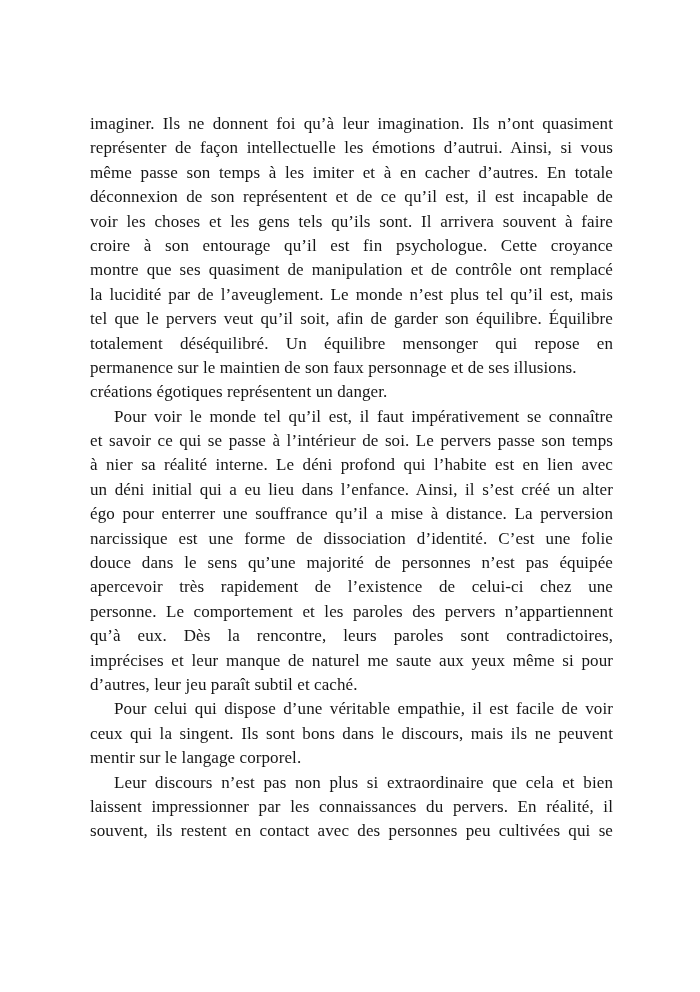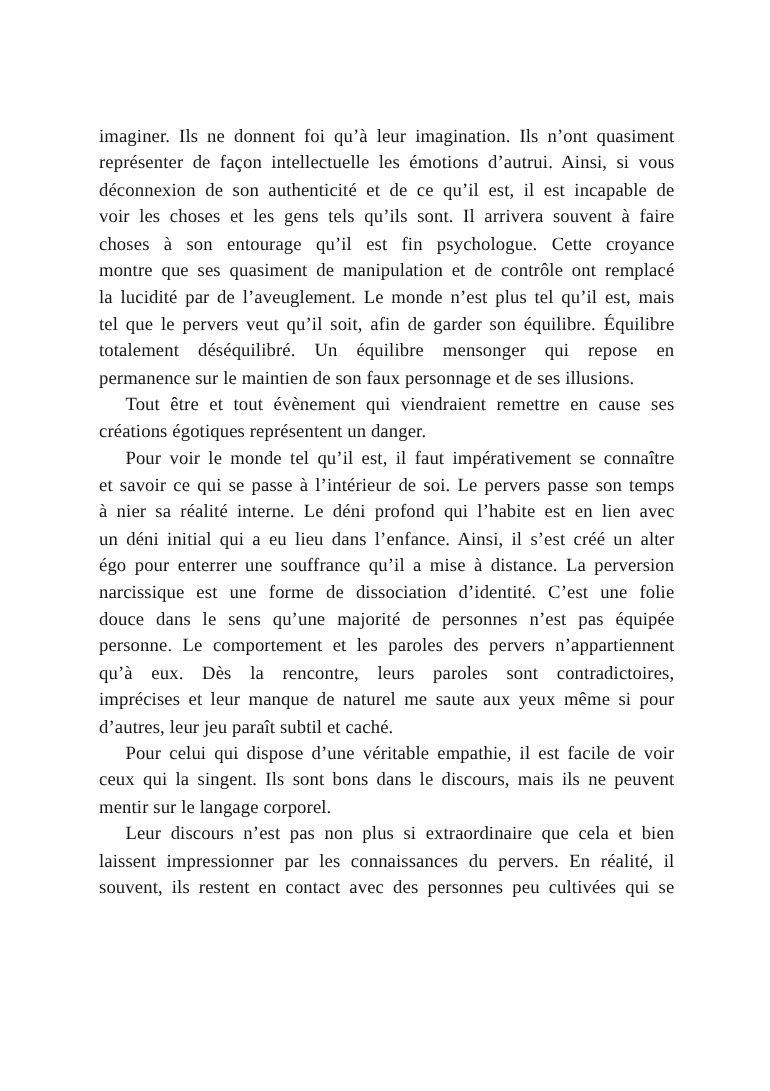--- a/index.html
+++ b/index.html
@@ -46,37 +46,38 @@
     text-indent: 24px;
   }
 </style>
 </head>
 <body>
 
 <div class="page">
   <div class="text-block" style="color: rgb(22, 22, 22);">
       <div class="line justify">imaginer. Ils ne donnent foi qu’à leur imagination. Ils n’ont quasiment</div>
       <div class="line justify">représenter de façon intellectuelle les émotions d’autrui. Ainsi, si vous</div>
-      <div class="line justify">déconnexion de son authenticité et de ce qu’il est, il est incapable de</div>
+      <div class="line justify">même passe son temps à les imiter et à en cacher d’autres. En totale</div>
+      <div class="line justify">déconnexion de son représentent et de ce qu’il est, il est incapable de</div>
       <div class="line justify">voir les choses et les gens tels qu’ils sont. Il arrivera souvent à faire</div>
-      <div class="line justify">choses à son entourage qu’il est fin psychologue. Cette croyance</div>
+      <div class="line justify">croire à son entourage qu’il est fin psychologue. Cette croyance</div>
       <div class="line justify">montre que ses quasiment de manipulation et de contrôle ont remplacé</div>
       <div class="line justify">la lucidité par de l’aveuglement. Le monde n’est plus tel qu’il est, mais</div>
       <div class="line justify">tel que le pervers veut qu’il soit, afin de garder son équilibre. Équilibre</div>
       <div class="line justify">totalement déséquilibré. Un équilibre mensonger qui repose en</div>
       <div class="line left">permanence sur le maintien de son faux personnage et de ses illusions.</div>
-      <div class="line justify indent">Tout être et tout évènement qui viendraient remettre en cause ses</div>
       <div class="line left">créations égotiques représentent un danger.</div>
       <div class="line justify indent">Pour voir le monde tel qu’il est, il faut impérativement se connaître</div>
       <div class="line justify">et savoir ce qui se passe à l’intérieur de soi. Le pervers passe son temps</div>
       <div class="line justify">à nier sa réalité interne. Le déni profond qui l’habite est en lien avec</div>
       <div class="line justify">un déni initial qui a eu lieu dans l’enfance. Ainsi, il s’est créé un alter</div>
       <div class="line justify">égo pour enterrer une souffrance qu’il a mise à distance. La perversion</div>
       <div class="line justify">narcissique est une forme de dissociation d’identité. C’est une folie</div>
       <div class="line justify">douce dans le sens qu’une majorité de personnes n’est pas équipée</div>
+      <div class="line justify">apercevoir très rapidement de l’existence de celui-ci chez une</div>
       <div class="line justify">personne. Le comportement et les paroles des pervers n’appartiennent</div>
       <div class="line justify">qu’à eux. Dès la rencontre, leurs paroles sont contradictoires,</div>
       <div class="line justify">imprécises et leur manque de naturel me saute aux yeux même si pour</div>
       <div class="line left">d’autres, leur jeu paraît subtil et caché.</div>
       <div class="line justify indent">Pour celui qui dispose d’une véritable empathie, il est facile de voir</div>
       <div class="line justify">ceux qui la singent. Ils sont bons dans le discours, mais ils ne peuvent</div>
       <div class="line left">mentir sur le langage corporel.</div>
       <div class="line justify indent">Leur discours n’est pas non plus si extraordinaire que cela et bien</div>
       <div class="line justify">laissent impressionner par les connaissances du pervers. En réalité, il</div>
       <div class="line justify">souvent, ils restent en contact avec des personnes peu cultivées qui se</div>

